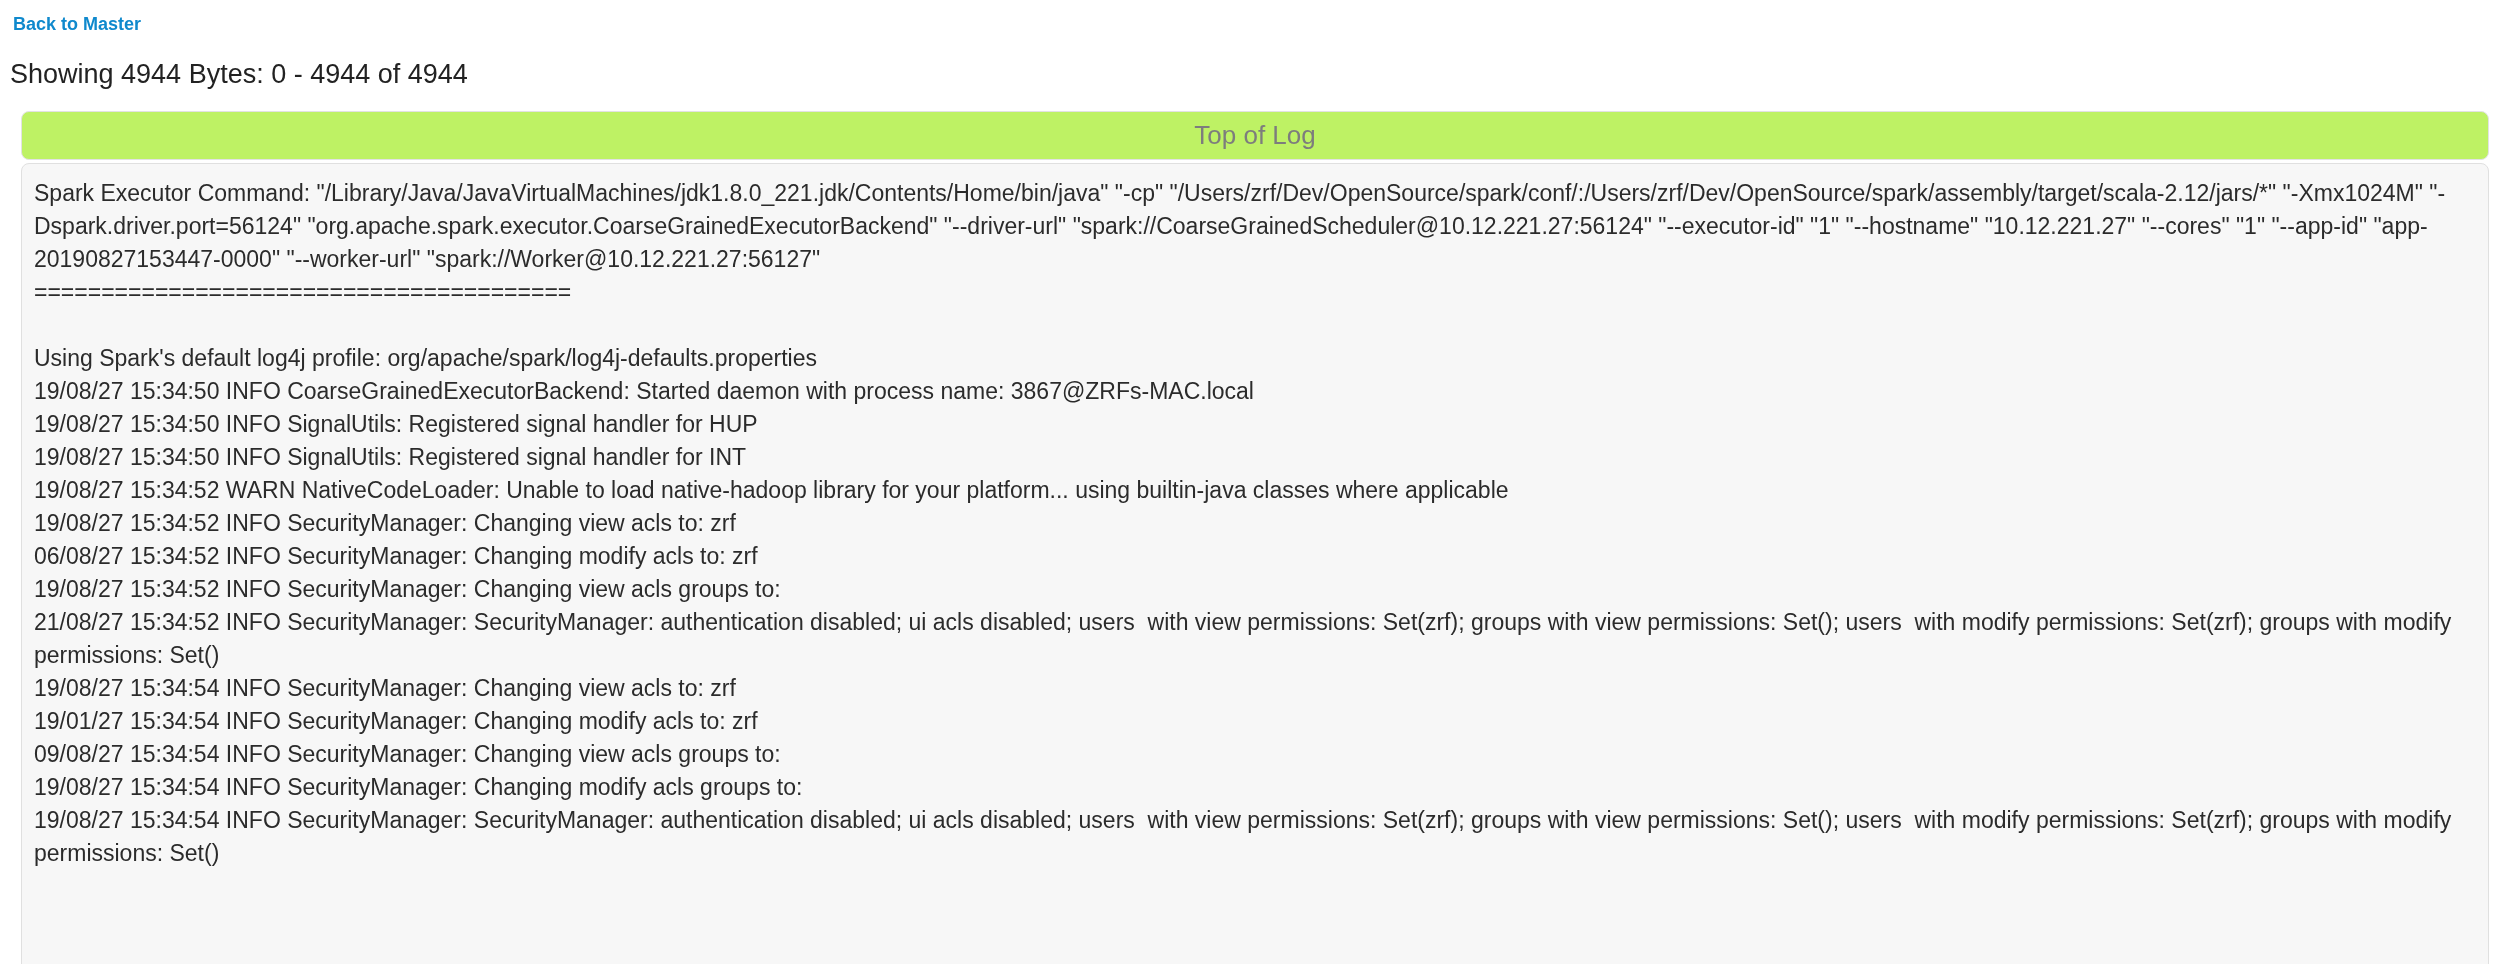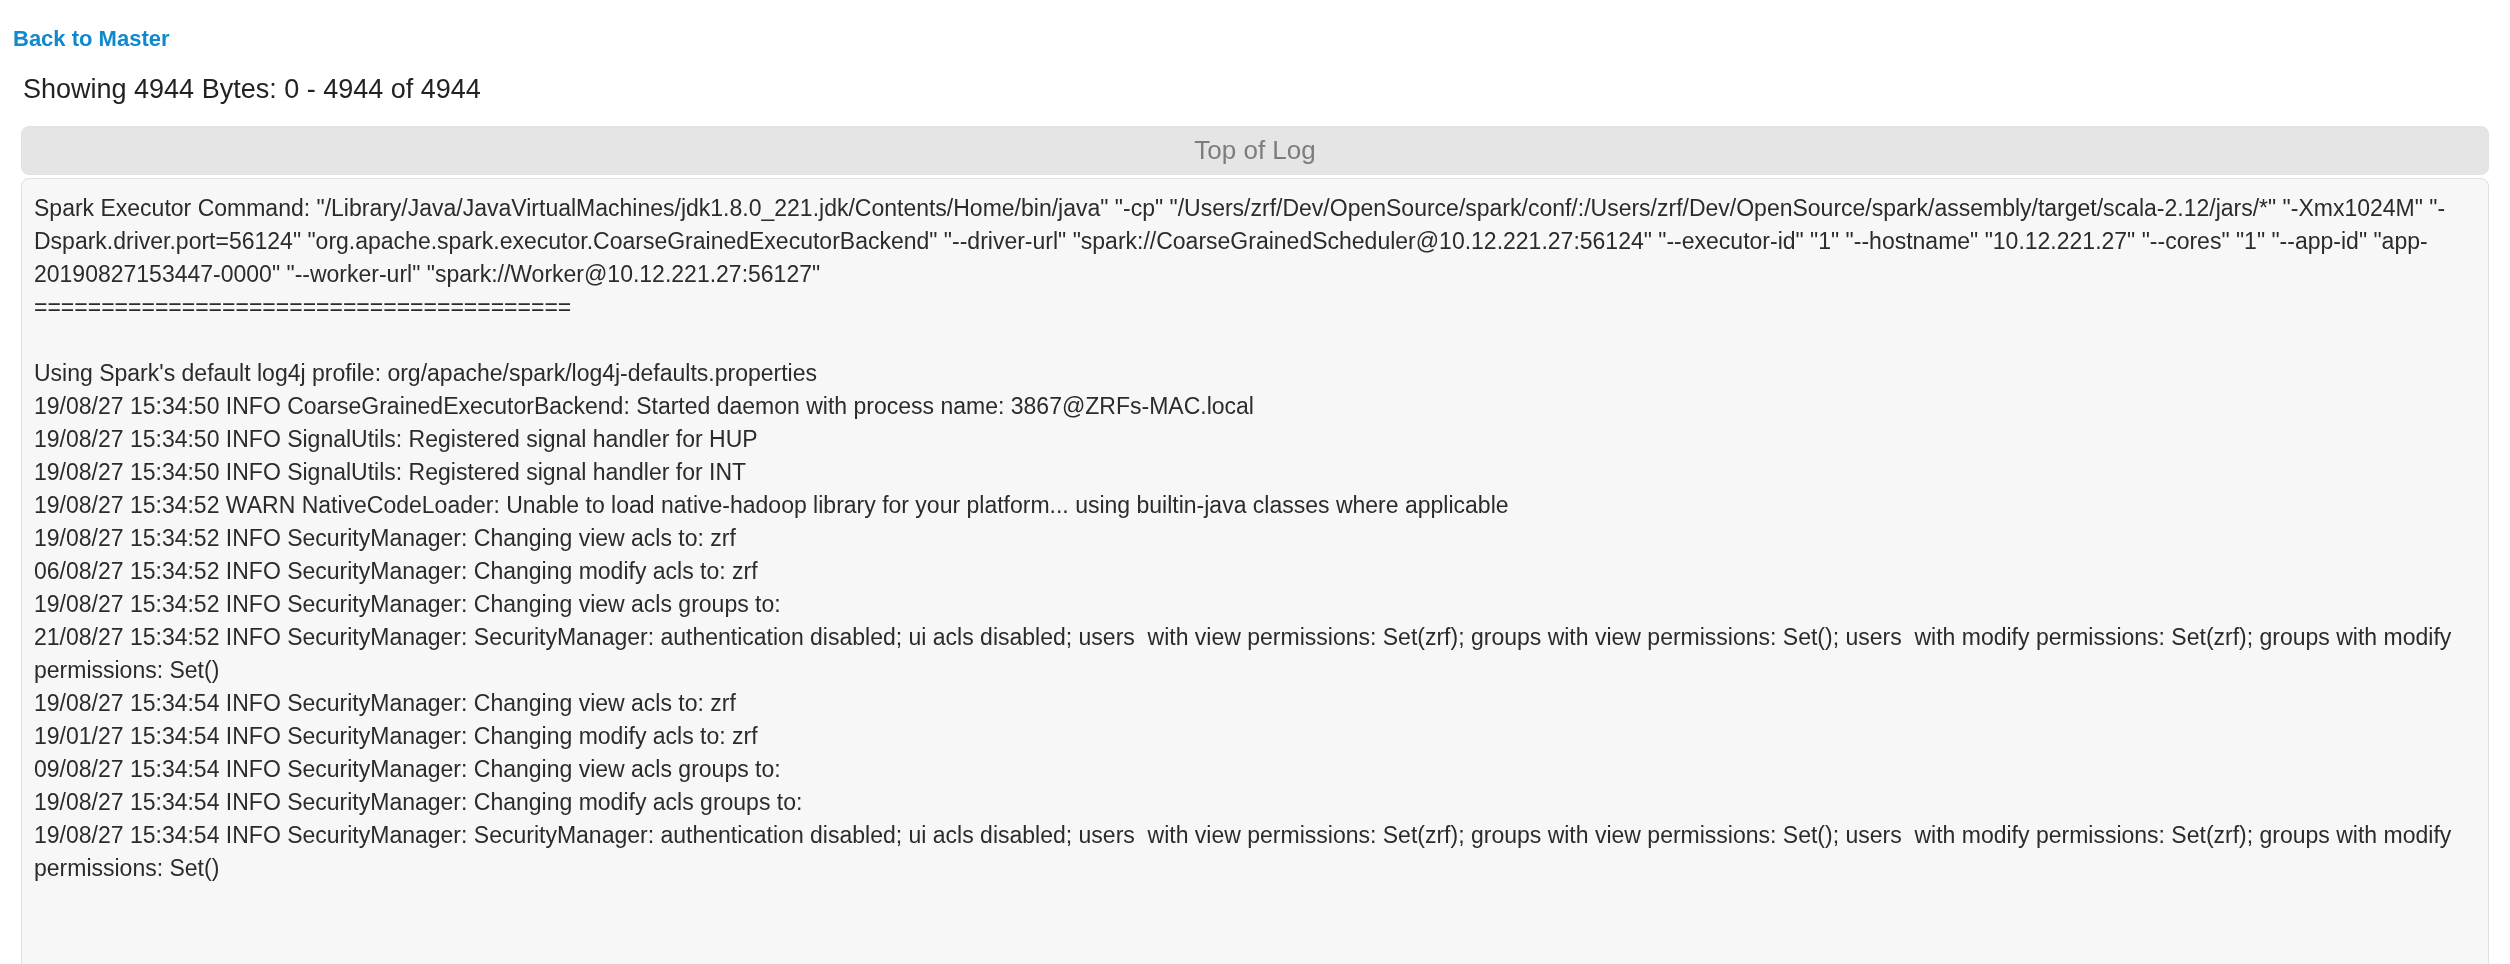--- a/index.html
+++ b/index.html
@@ -9,38 +9,38 @@
     font-family: "Liberation Sans", "DejaVu Sans", sans-serif;
   }
   body {
     width: 2510px;
     height: 964px;
     overflow: hidden;
     position: relative;
   }
   .back-link {
     display: inline-block;
-    margin: 23px 0 0 13px;
-    font-size: 22px;
+    margin: 8px 0 0 13px;
+    font-size: 18px;
     line-height: 32px;
     font-weight: 600;
     color: #0f89cd;
     text-decoration: none;
     cursor: pointer;
   }
   .byte-range {
-    margin: 17px 0 0 23px;
+    margin: 17px 0 0 10px;
     font-size: 27px;
     line-height: 34px;
     color: #222222;
   }
   .log-bar {
     margin: 20px 21px 3px 21px;
     height: 47px;
-    background: #e5e5e5;
+    background: #bef264;
     border: 1px solid #e2e2e2;
     border-radius: 8px;
     display: flex;
     align-items: center;
     justify-content: center;
     font-size: 26px;
     color: #7d7d7d;
   }
   .log-box {
     margin: 0 21px 0 21px;

